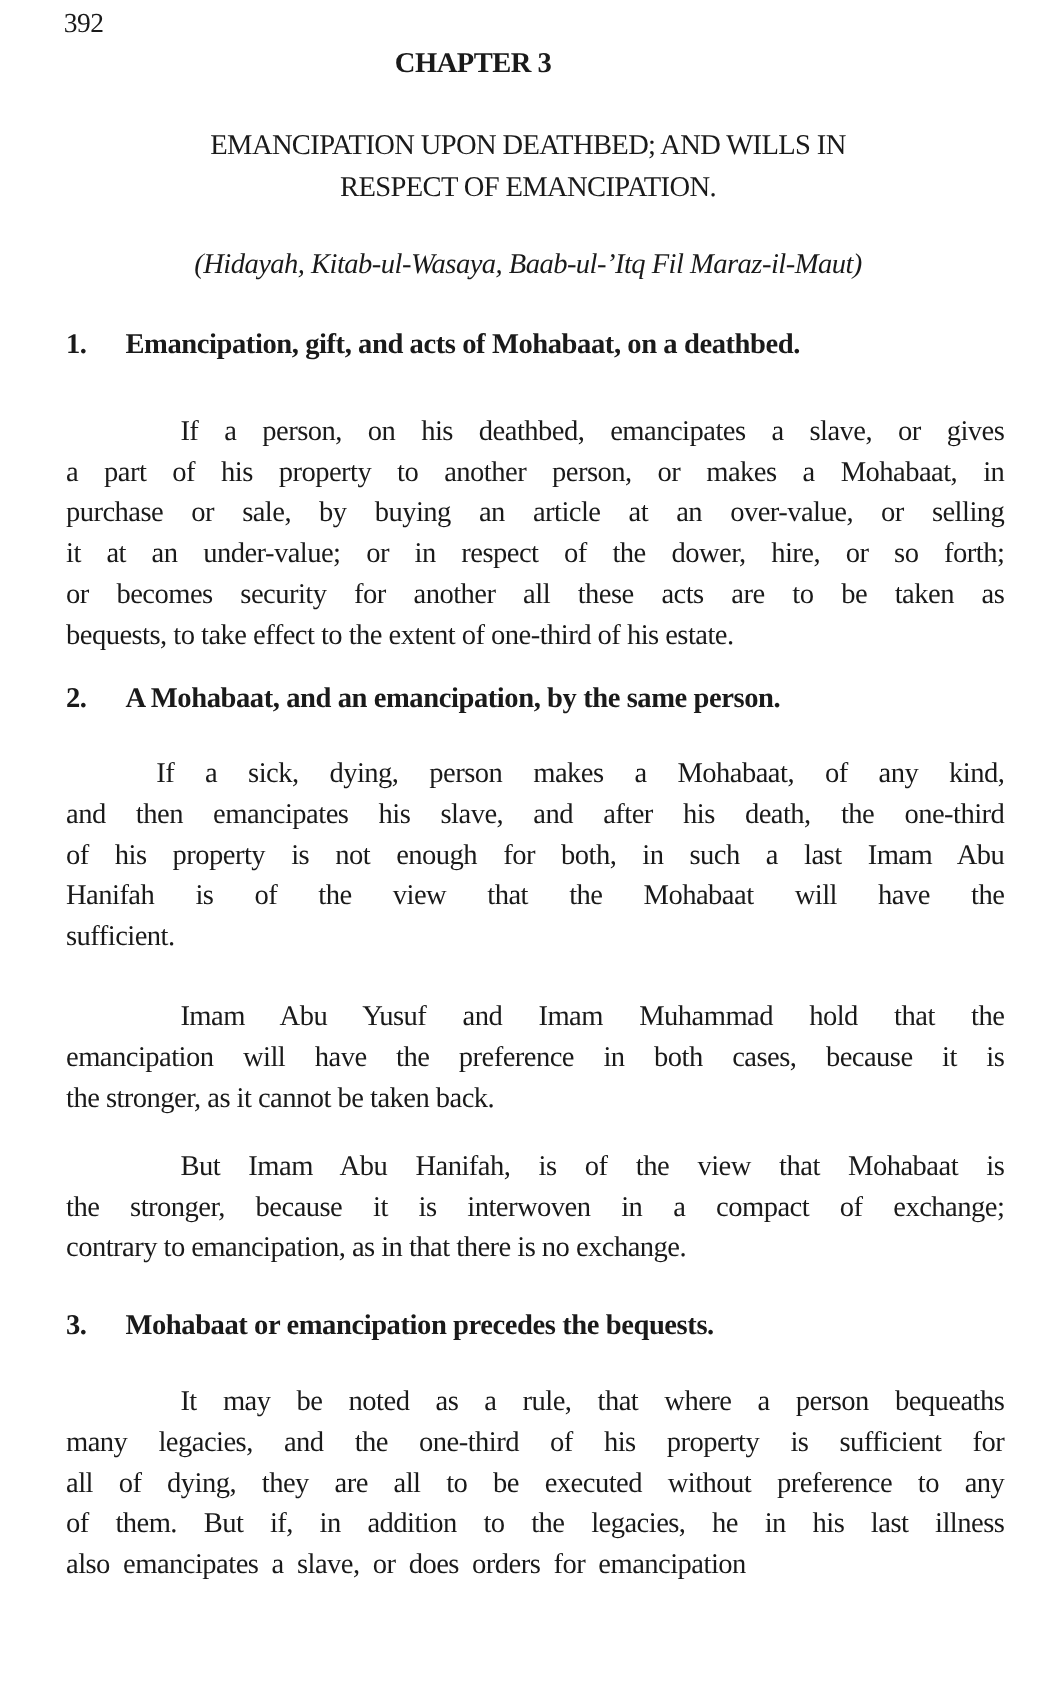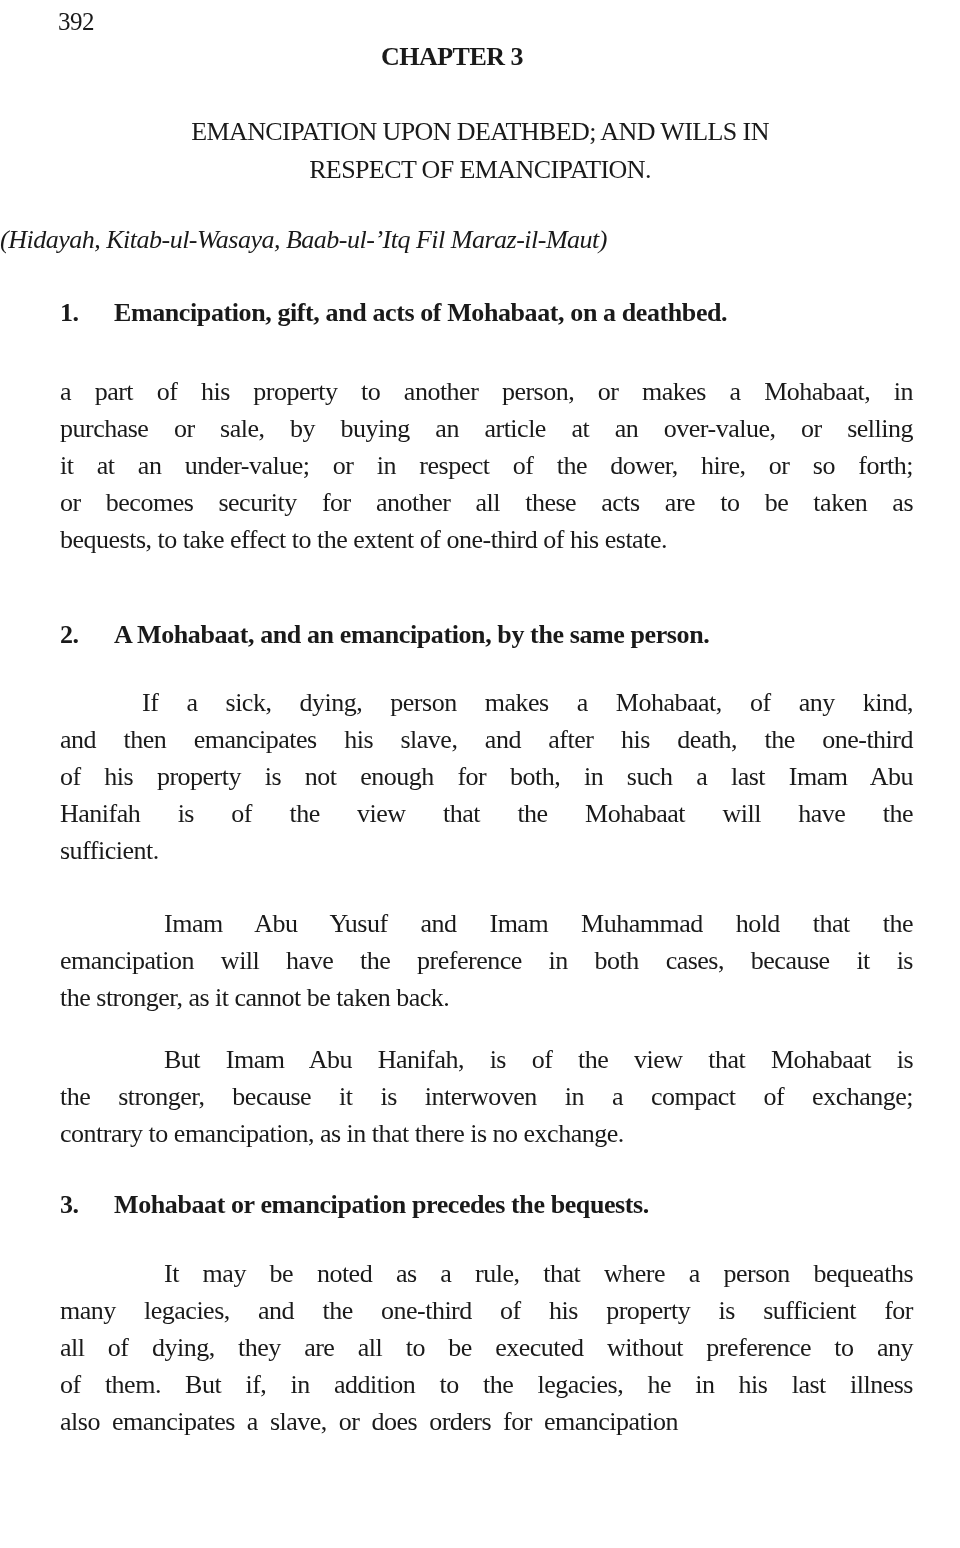--- a/index.html
+++ b/index.html
@@ -7,29 +7,29 @@
     width: 960px; height: 1548px; position: relative; overflow: hidden;
     font-family: "Liberation Serif", "DejaVu Serif", serif;
     color: #1a1a1a;
   }
   .page-number {
     position: absolute; left: 58px; top: 8px;
     font-size: 25px; letter-spacing: -0.5px;
   }
   .chapter-label {
     position: absolute; left: 0; width: 860px; top: 42px;
-    text-align: center; font-size: 26px; font-weight: bold; letter-spacing: -0.5px; margin-left: 22px;
+    text-align: center; font-size: 26px; font-weight: bold; letter-spacing: -0.5px;
   }
   .chapter-title {
     position: absolute; left: 80px; width: 800px; top: 113px;
     text-align: center; font-size: 26px; line-height: 38px; letter-spacing: -0.6px;
   }
   .source-ref {
     position: absolute; left: 0; width: 960px; top: 225px;
-    font-size: 26px; font-style: italic; letter-spacing: -0.5px;
+    text-align: center; font-size: 26px; font-style: italic; letter-spacing: -0.5px;
   }
   .section-heading {
     position: absolute; left: 60px; width: 860px;
     font-size: 26px; font-weight: bold; letter-spacing: -0.4px; white-space: nowrap;
   }
   .section-heading .num { display: inline-block; width: 54px; }
   .para { position: absolute; left: 60px; width: 853px; }
   .line {
     display: block; height: 37px; line-height: 37px;
     font-size: 26px; letter-spacing: -0.5px;
@@ -52,20 +52,21 @@
     <div>EMANCIPATION UPON DEATHBED; AND WILLS IN</div>
     <div>RESPECT OF EMANCIPATION.</div>
   </div>
 
   <div class="source-ref">(Hidayah, Kitab-ul-Wasaya, Baab-ul-’Itq Fil Maraz-il-Maut)</div>
 
   <div class="section-heading" style="top:298px;">
     <span class="num">1.</span><span>Emancipation, gift, and acts of Mohabaat, on a deathbed.</span>
   </div>
   <div class="para" style="top:373px;">
+    <span class="line indent">If a person, on his deathbed, emancipates a slave, or gives</span>
     <span class="line">a part of his property to another person, or makes a Mohabaat, in</span>
     <span class="line">purchase or sale, by buying an article at an over-value, or selling</span>
     <span class="line">it at an under-value; or in respect of the dower, hire, or so forth;</span>
     <span class="line">or becomes security for another all these acts are to be taken as</span>
     <span class="line last">bequests, to take effect to the extent of one-third of his estate.</span>
   </div>
 
   <div class="section-heading" style="top:620px;">
     <span class="num">2.</span><span>A Mohabaat, and an emancipation, by the same person.</span>
   </div>

